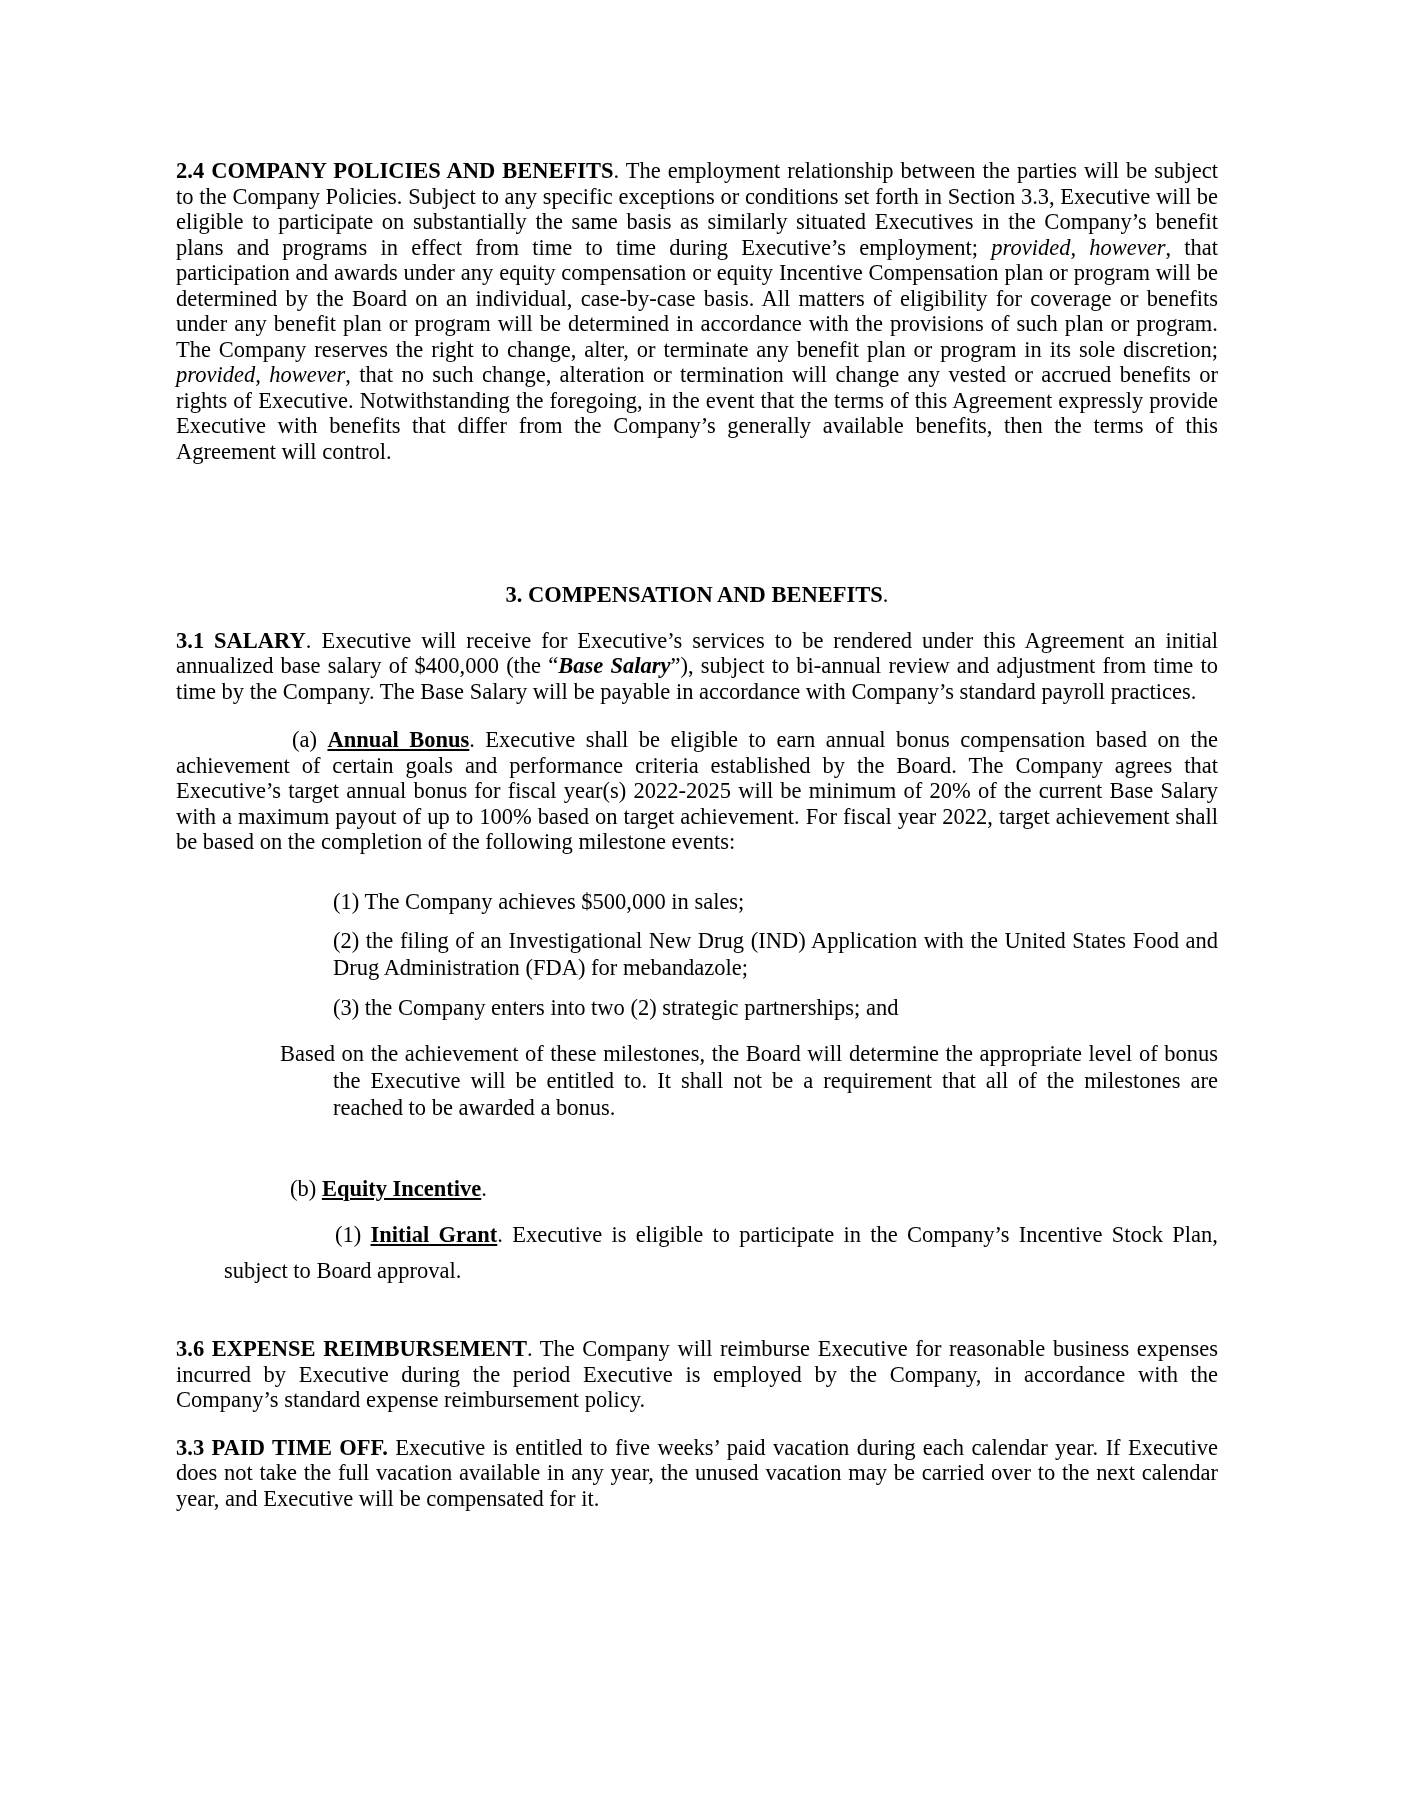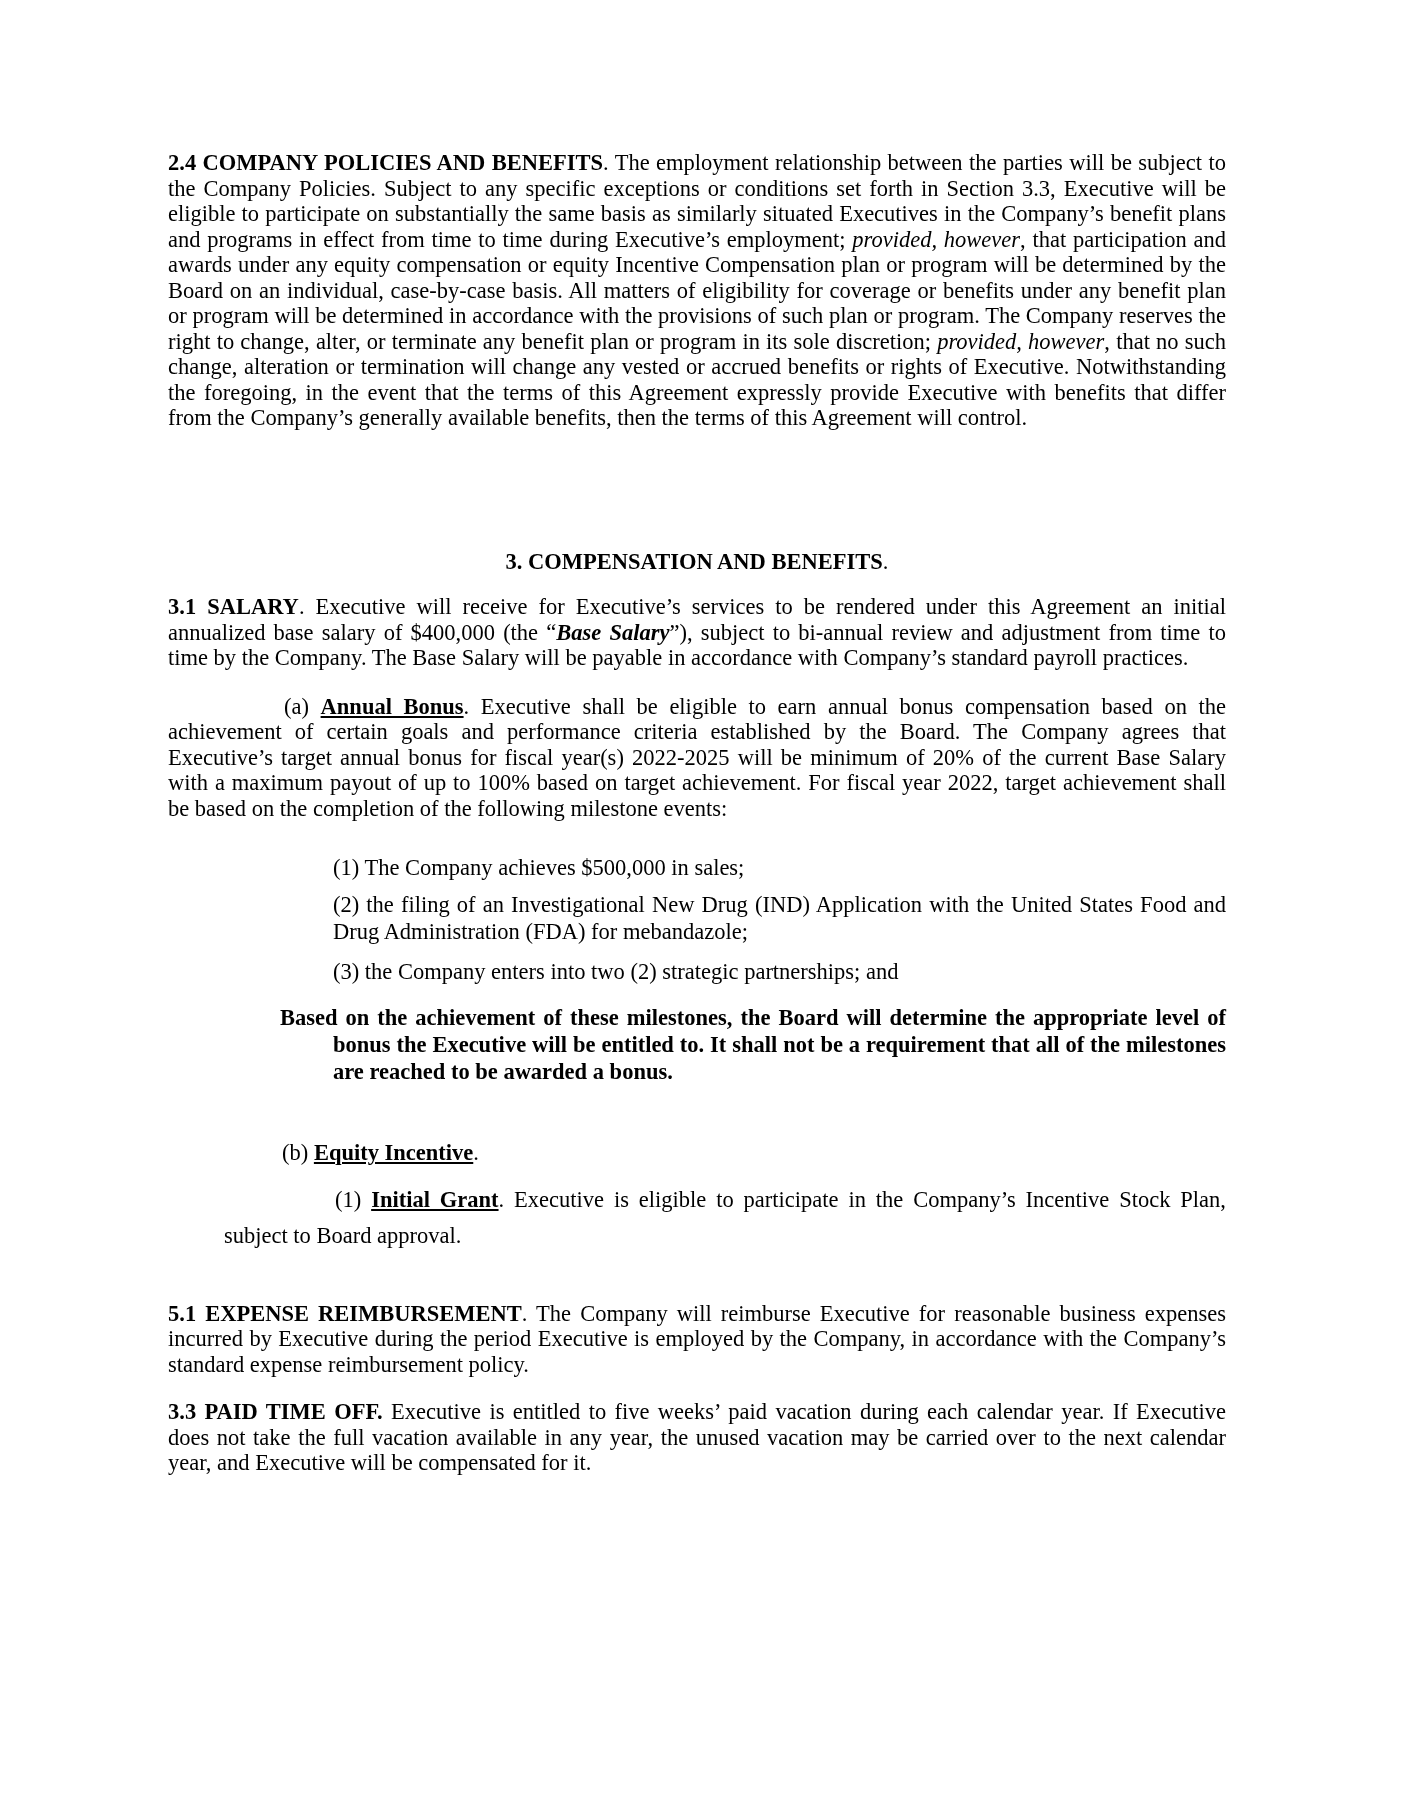--- a/index.html
+++ b/index.html
@@ -14,41 +14,41 @@
     position:absolute;
     left:164px;
     top:146px;
     width:1066px;
     font-family:"Liberation Serif","DejaVu Serif",serif;
     font-size:22.5px;
     line-height:25.5px;
     color:#000000;
   }
   p{
-    margin:4px;
+    margin:12px;
     text-align:justify;
   }
   .bold{font-weight:bold;}
   .ital{font-style:italic;}
   .boldital{font-weight:bold;font-style:italic;}
   .boldund{font-weight:bold;text-decoration:underline;}
   .heading{
     text-align:center;
     font-weight:bold;
     margin-top:118px;
   }
   .heading .tail{font-weight:normal;}
   .p31{margin-top:20px;}
   .pa{margin-top:23px;text-indent:116px;}
   .milestone{margin-left:169px;line-height:27px;}
   .m1{margin-top:33px;}
   .m2{margin-top:10px;}
   .m3{margin-top:13px;}
   .m4{margin-top:11px;}
-  .based{margin-top:19px;margin-left:169px;text-indent:-53px;line-height:27px;font-weight:bold;}
+  .based{margin-top:19px;margin-left:169px;text-indent:-53px;line-height:27px;}
   .pb{margin-top:55px;text-indent:114px;}
   .pb1{margin-top:16px;margin-left:60px;text-indent:111px;line-height:36px;}
   .p32{margin-top:47px;}
   .p33{margin-top:22px;}
   .p34{margin-top:21px;}
 </style>
 </head>
 <body>
 
 <div class="page">
@@ -65,19 +65,19 @@
     <p class="milestone m1">(1) The Company achieves $500,000 in sales;</p>
     <p class="milestone m2">(2)  the filing of an Investigational New Drug (IND) Application with the United States Food and Drug Administration (FDA) for mebandazole;</p>
     <p class="milestone m3">(3) the Company enters into two (2) strategic partnerships; and</p>
 
     <p class="based">Based on the achievement of these milestones, the Board will determine the appropriate level of bonus the Executive will be entitled to. It shall not be a requirement that all of the milestones are reached to be awarded a bonus.</p>
 
     <p class="pb"><span>(b) </span><span class="boldund">Equity Incentive</span><span>.</span></p>
 
     <p class="pb1"><span>(1) </span><span class="boldund">Initial Grant</span><span>. Executive is eligible to participate in the Company’s Incentive Stock Plan, subject to Board approval.</span></p>
 
-    <p class="p32"><span class="bold">5.1 EXPENSE REIMBURSEMENT</span><span>. The Company will reimburse Executive for reasonable business expenses incurred by Executive during the period Executive is employed by the Company, in accordance with the Company’s standard expense reimbursement policy.</span></p>
+    <p class="p32"><span class="bold">3.6 EXPENSE REIMBURSEMENT</span><span>. The Company will reimburse Executive for reasonable business expenses incurred by Executive during the period Executive is employed by the Company, in accordance with the Company’s standard expense reimbursement policy.</span></p>
 
     <p class="p33"><span class="bold">3.3 PAID TIME OFF.</span><span> Executive is entitled to five weeks’ paid vacation during each calendar year.  If Executive does not take the full vacation available in any year, the unused vacation may be carried over to the next calendar year, and Executive will be compensated for it.</span></p>
 
 
   </div>
 </div>
 
 </body></html>

